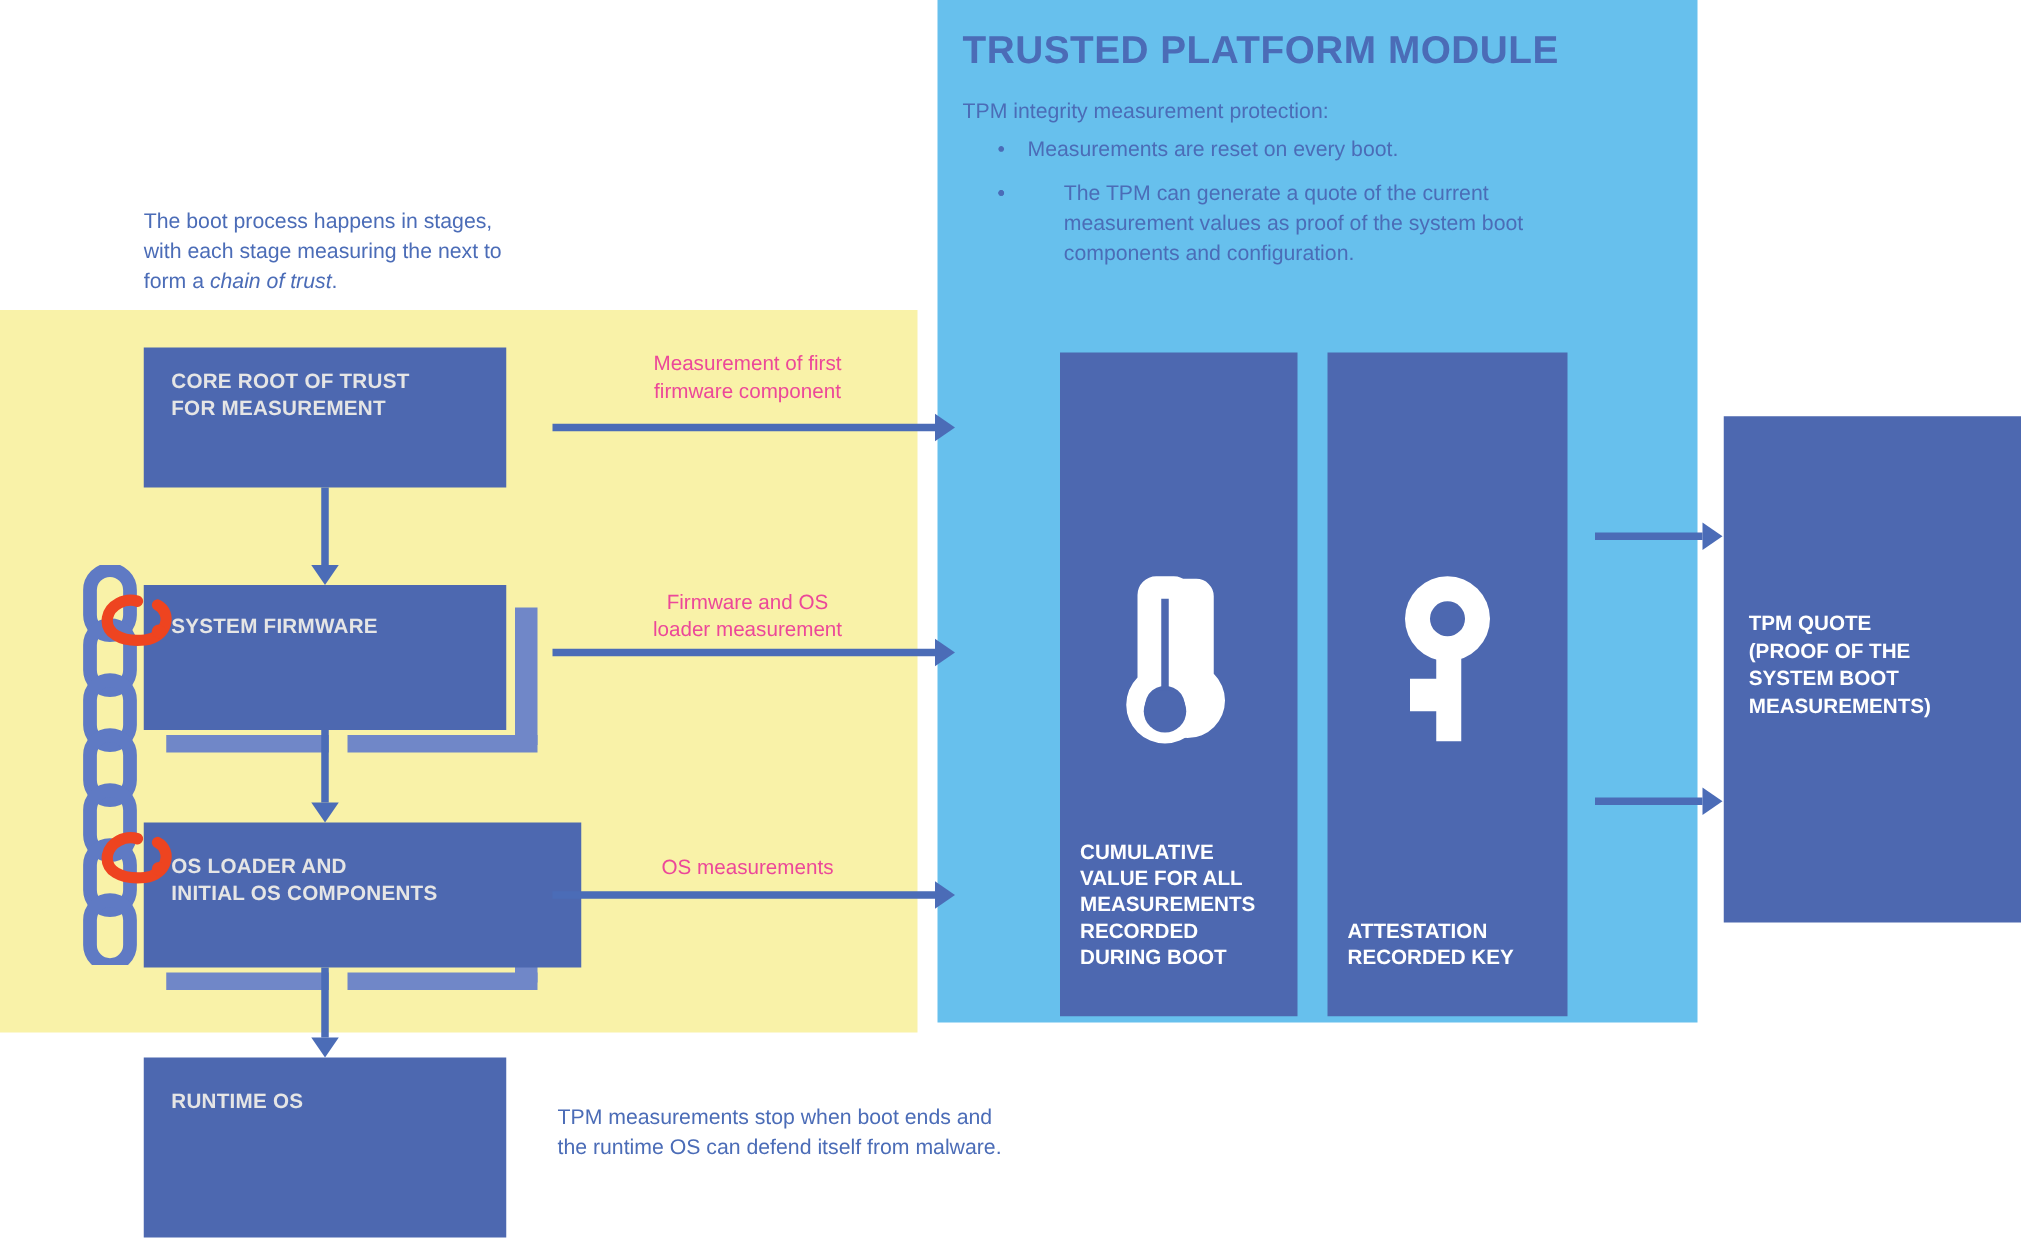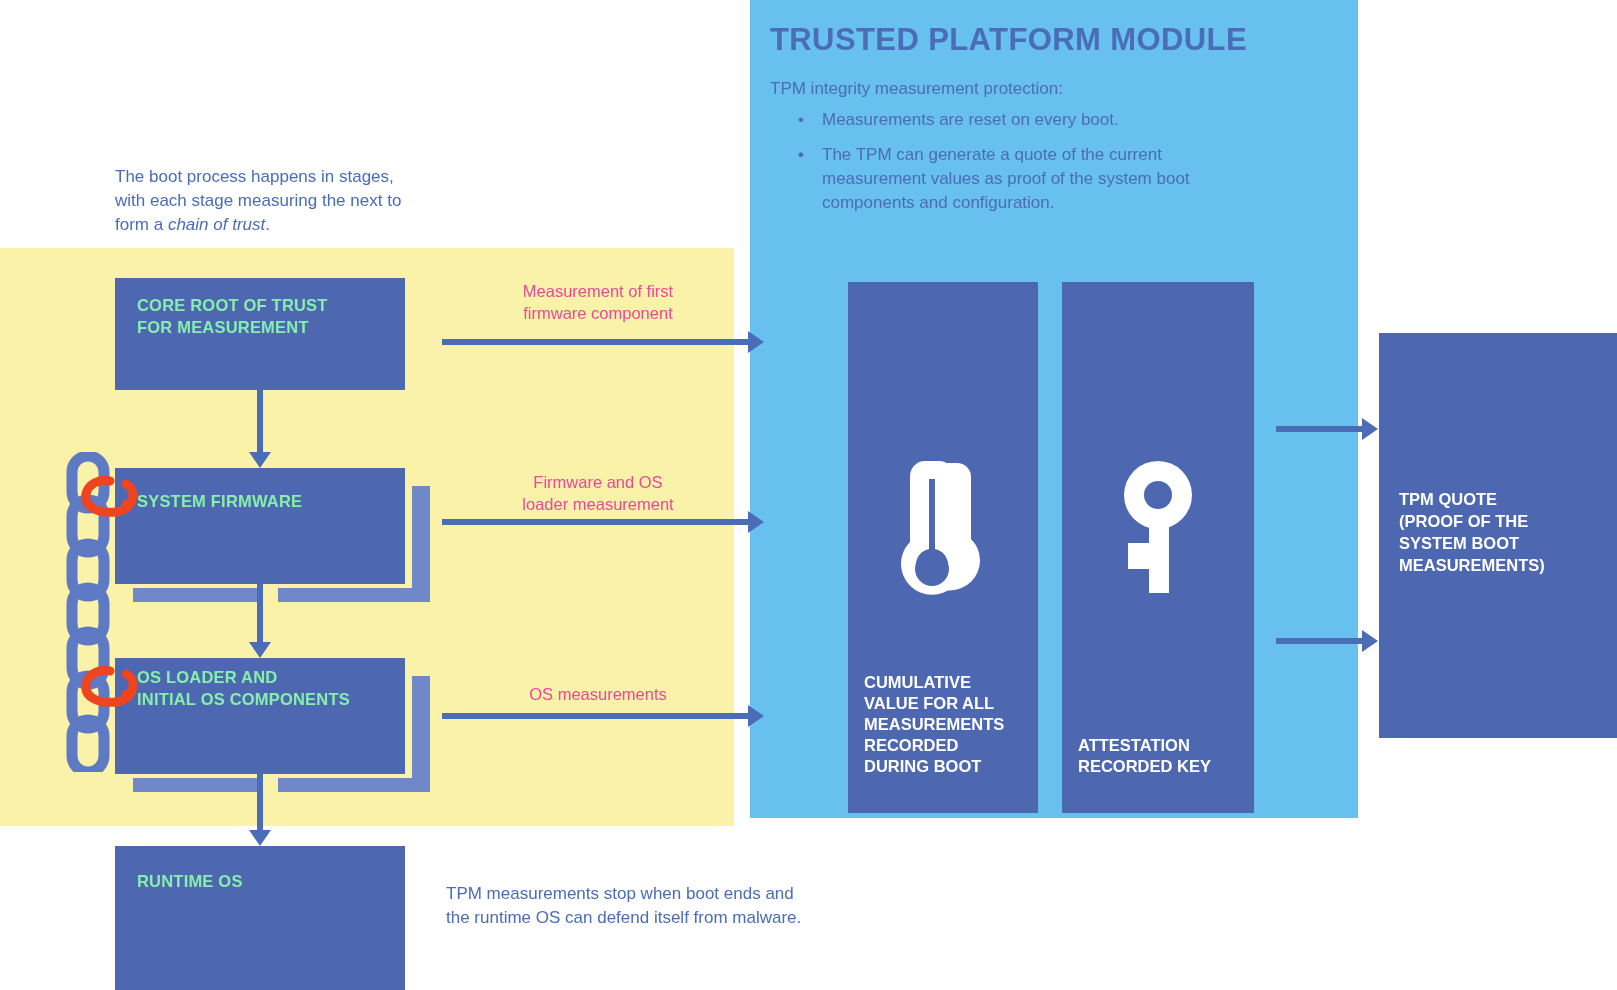--- a/index.html
+++ b/index.html
@@ -19,39 +19,39 @@
     background:#f9f2a8;
   }
   #tpm-panel{
     left:750px;top:0;width:608px;height:818px;
     background:#67c0ed;
   }
 
   
   .pbox{
     background:#4d68b0;
-    color:#86efac;
+    color:#e5e5e5;
     box-sizing:border-box;
     font-weight:bold;
     letter-spacing:.2px;
   }
   .pbox .lbl{
     display:block;
     font-size:16.5px;
     line-height:22px;
     white-space:pre-line;
   }
   .shadow{
     background:#7087c8;
   }
 
   
   #box-crtm{left:115px;top:278px;width:290px;height:112px;padding:16px 0 0 22px;}
   #box-firmware{left:115px;top:468px;width:290px;height:116px;padding:22px 0 0 22px;}
-  #box-osloader{left:115px;top:658px;width:290px;height:116px;padding:8px 0 0 22px;}
+  #box-osloader{left:115px;top:658px;width:350px;height:116px;padding:24px 0 0 22px;}
   #box-runtime{left:115px;top:846px;width:290px;height:144px;padding:24px 0 0 22px;}
 
   
   #sh-firmware-v{left:412px;top:486px;width:18px;height:110px;}
   #sh-firmware-h1{left:133px;top:588px;width:130px;height:14px;}
   #sh-firmware-h2{left:278px;top:588px;width:152px;height:14px;}
   #sh-os-v{left:412px;top:676px;width:18px;height:110px;}
   #sh-os-h1{left:133px;top:778px;width:130px;height:14px;}
   #sh-os-h2{left:278px;top:778px;width:152px;height:14px;}
 
@@ -275,21 +275,21 @@
 <ul class="abs" id="tpm-bullets">
   <li>
     <span class="bullet">•</span>
     <span>Measurements are reset on every boot.</span>
   </li>
   <li>
     <span class="bullet">•</span>
   </li>
   <li>
     <span class="bullet">•</span>
-    <span style="white-space:pre-line;display:block;">The TPM can generate a quote of the current
+    <span style="white-space:pre-line;display:block;margin-left:29px;">The TPM can generate a quote of the current
 measurement values as proof of the system boot
 components and configuration.</span>
   </li>
 </ul>
 
 <div class="abs tpm-inner" id="box-cumulative">
   <div class="tpm-icon">
     <svg width="96" height="150" viewBox="0 0 96 150">
 
       <path d="M48 6 h14 a14 14 0 0 1 14 14 v62 a30 30 0 1 1 -42 0 v-62 a14 14 0 0 1 14 -14 z" fill="#ffffff" opacity="1"></path>

